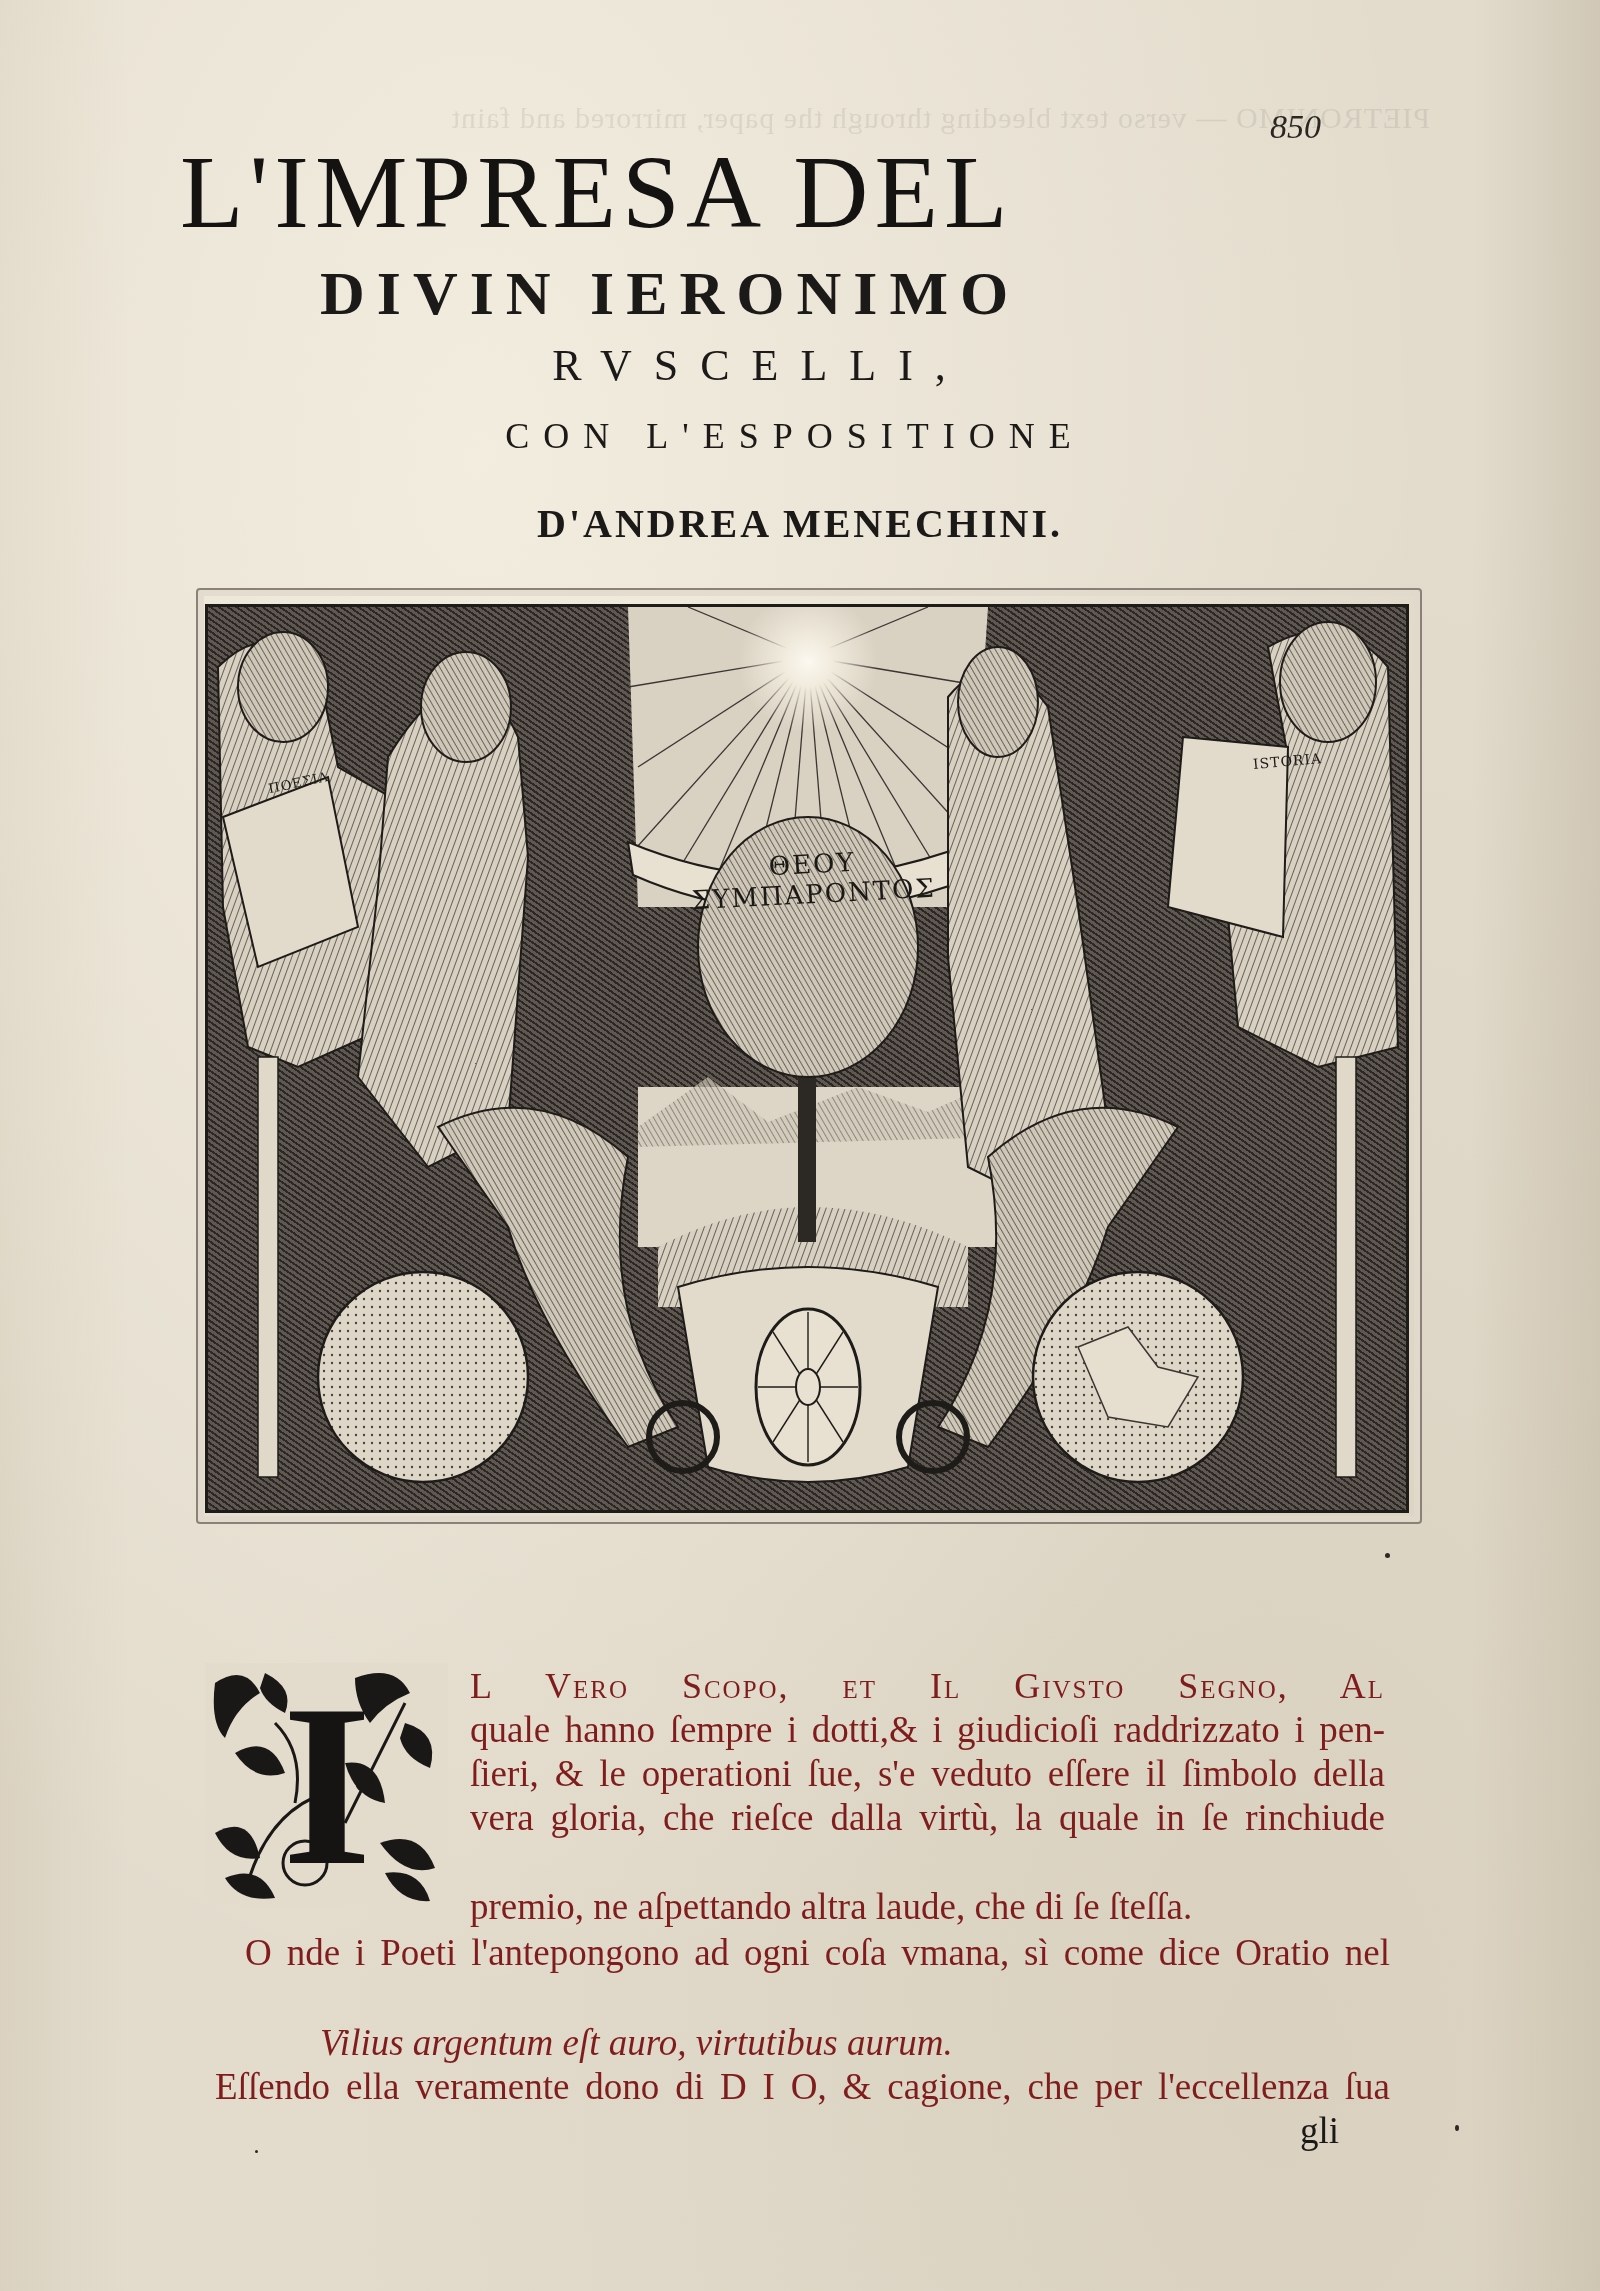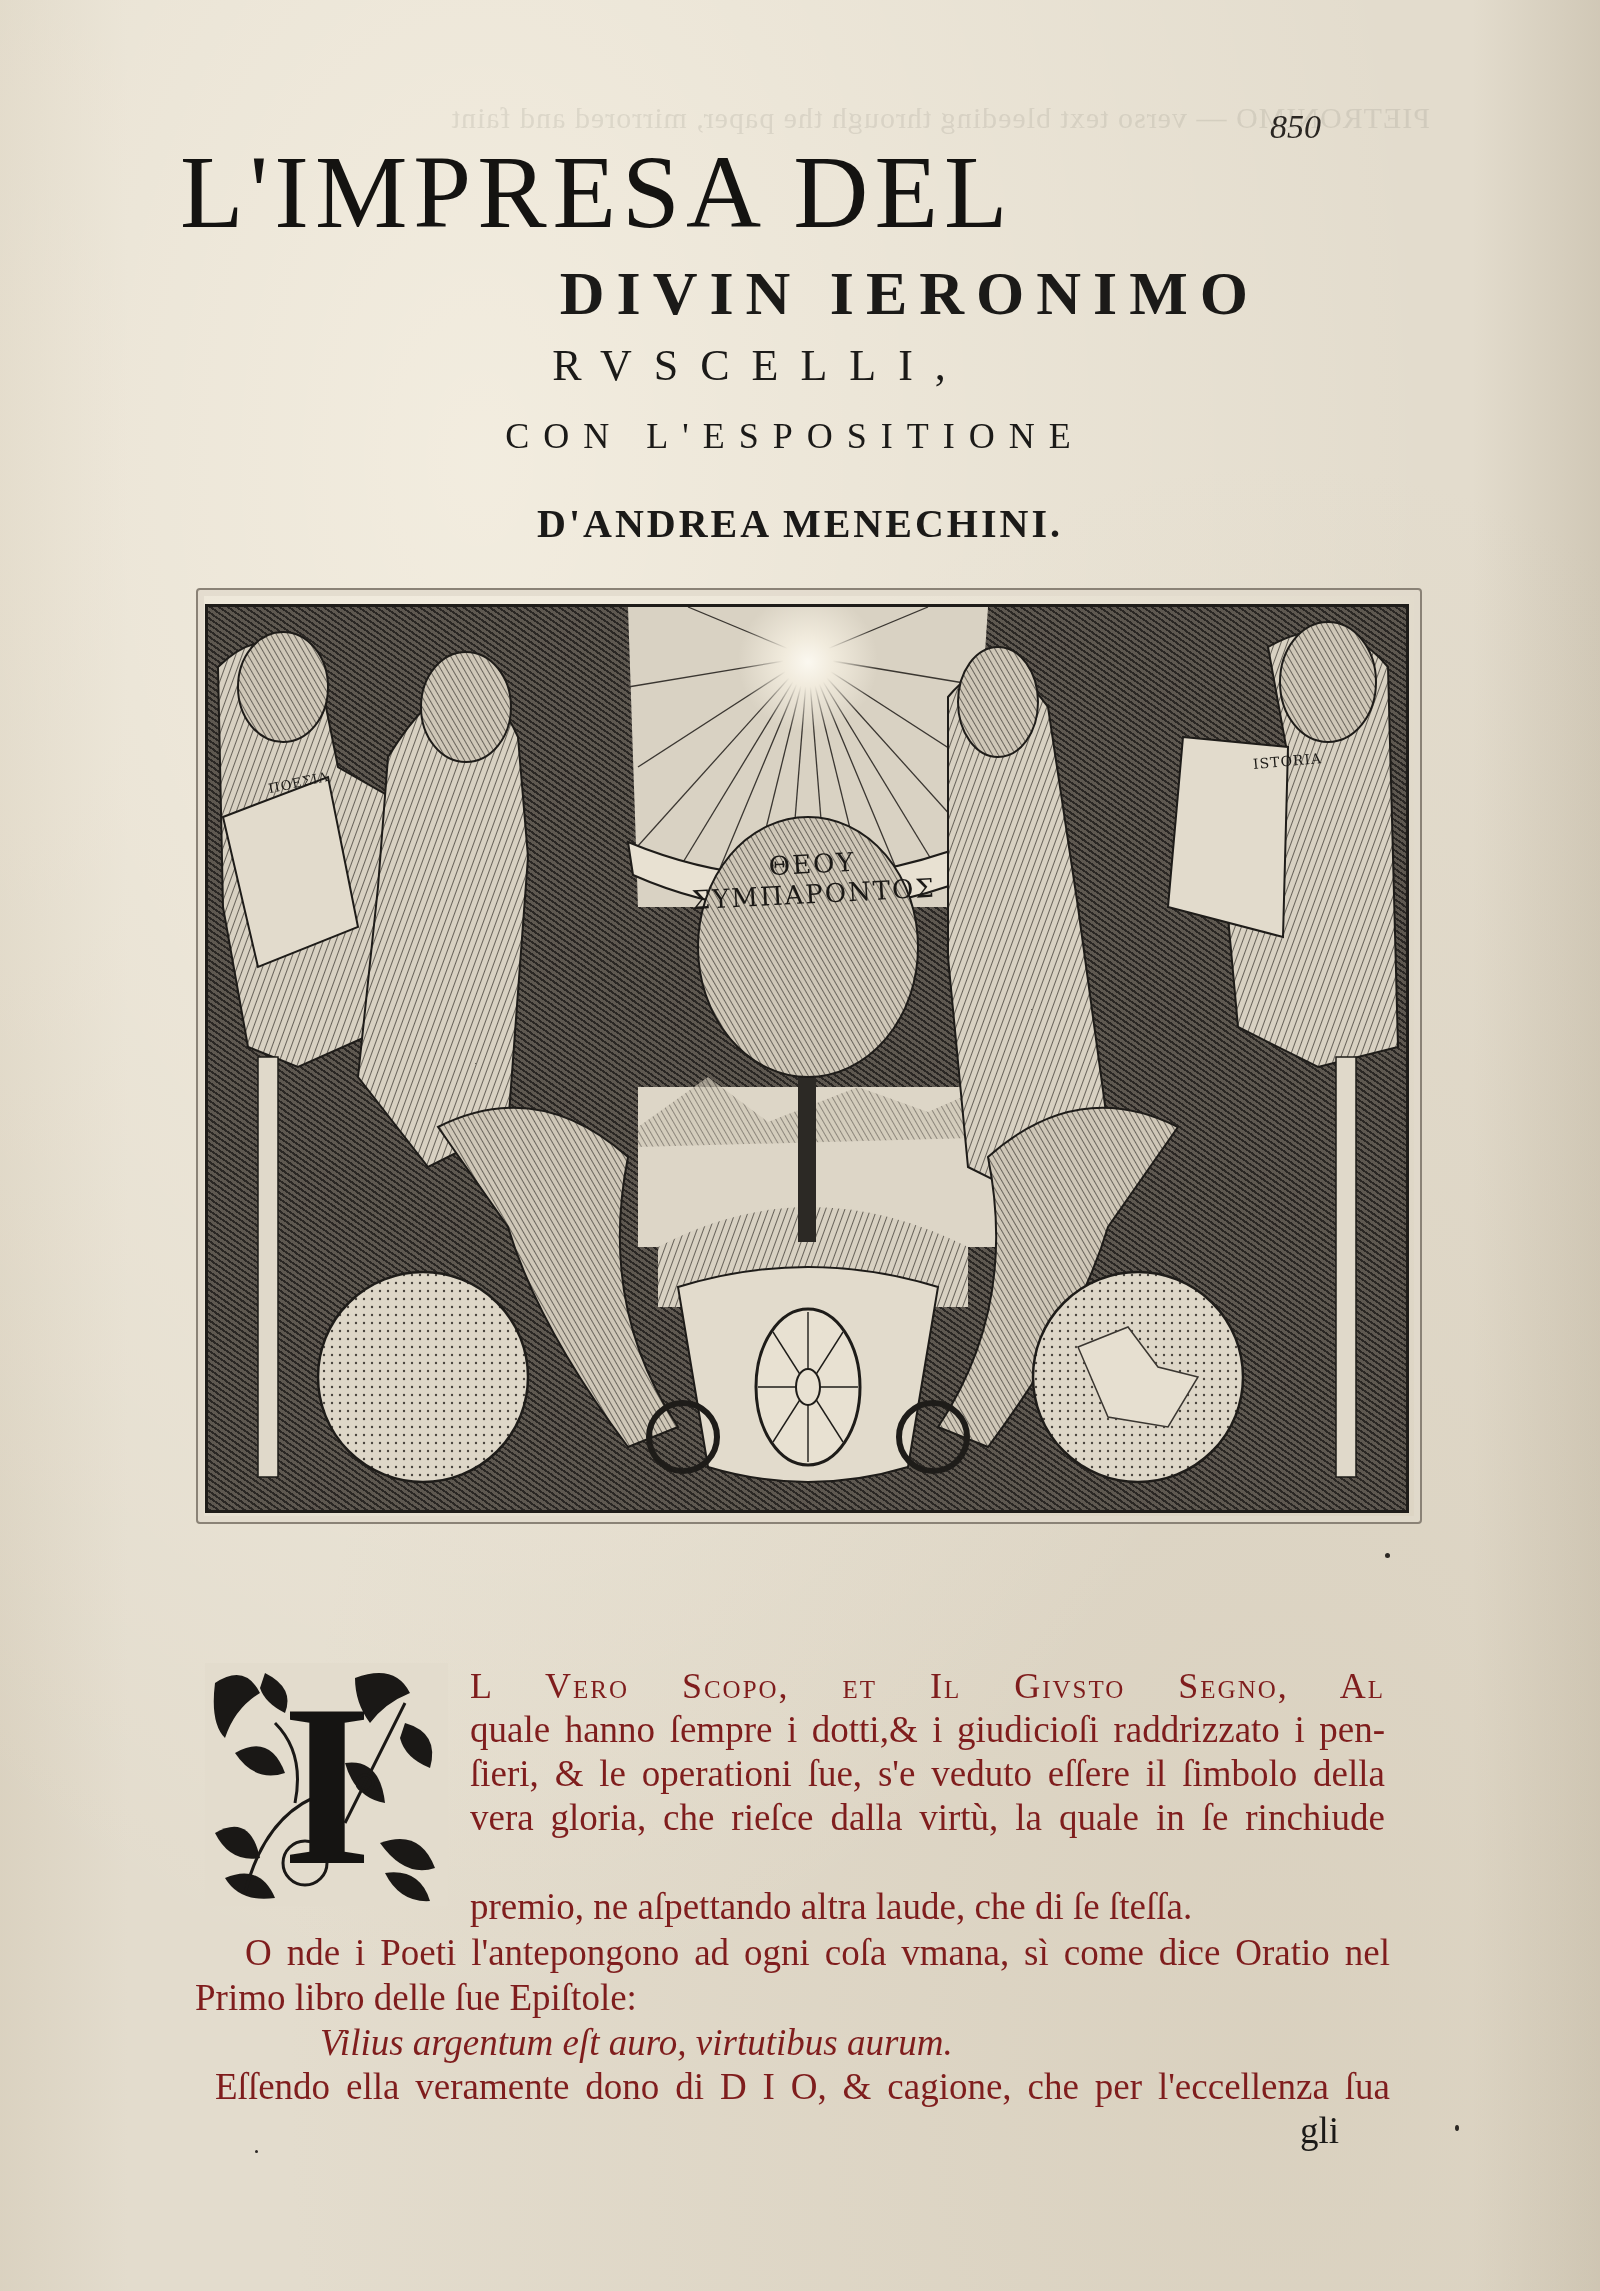--- a/index.html
+++ b/index.html
@@ -22,21 +22,21 @@
     color: rgba(60,55,48,0.10); font-size: 30px; line-height: 45px;
     transform: scaleX(-1); overflow: hidden; letter-spacing: 1px;
   }
 
   .page-number {
     position: absolute; left: 1270px; top: 108px;
     font-size: 34px; font-style: italic; color: #2a2622;
   }
   .t1 { position: absolute; left: 180px; top: 140px; width: 1250px; text-align: justify;
         font-size: 104px; letter-spacing: 6px; line-height: 1; white-space: nowrap; color:#141311; }
-  .t2 { position: absolute; left: 320px; top: 258px; width: 940px; text-align: right;
+  .t2 { position: absolute; left: 320px; top: 258px; width: 940px; text-align: left;
         font-size: 62px; letter-spacing: 12px; font-weight: bold; white-space: nowrap; }
   .t3 { position: absolute; left: 410px; top: 340px; width: 700px; text-align: center;
         font-size: 44px; letter-spacing: 22px; white-space: nowrap; }
   .t4 { position: absolute; left: 330px; top: 415px; width: 930px; text-align: center;
         font-size: 36px; letter-spacing: 14px; white-space: nowrap; }
   .t5 { position: absolute; left: 440px; top: 500px; width: 720px; text-align: center;
         font-size: 40px; letter-spacing: 3px; white-space: nowrap; font-weight: bold; }
 
   
   .plate-mark {
@@ -227,21 +227,20 @@
     </svg>
     <div class="drop-cap-letter">I</div>
   </div>
 
   <div class="line l0">L Vero Scopo, et Il Givsto Segno, Al</div>
   <div class="line l1">quale hanno ſempre i dotti,&amp; i giudicioſi raddrizzato i pen-</div>
   <div class="line l2">ſieri, &amp; le operationi ſue, s'e veduto eſſere il ſimbolo della</div>
   <div class="line l3">vera gloria, che rieſce dalla virtù, la quale in ſe rinchiude</div>
   <div class="line l5">premio, ne aſpettando altra laude, che di ſe ſteſſa.</div>
   <div class="line l6">O nde i Poeti l'antepongono ad ogni coſa vmana, sì come dice Oratio nel</div>
-  <div class="line l7">Primo libro delle ſue Epiſtole:</div>
   <div class="line l8">Vilius argentum eſt auro, virtutibus aurum.</div>
   <div class="line l9">Eſſendo ella veramente dono di D I O, &amp; cagione, che per l'eccellenza ſua</div>
   <div class="catchword">gli</div>
 
   <div class="fleck" style="left:1385px;top:1553px;"></div>
   <div class="fleck" style="left:1455px;top:2125px;width:4px;height:6px;"></div>
   <div class="fleck" style="left:255px;top:2150px;width:3px;height:3px;"></div>
 </div>
 
 </body></html>

